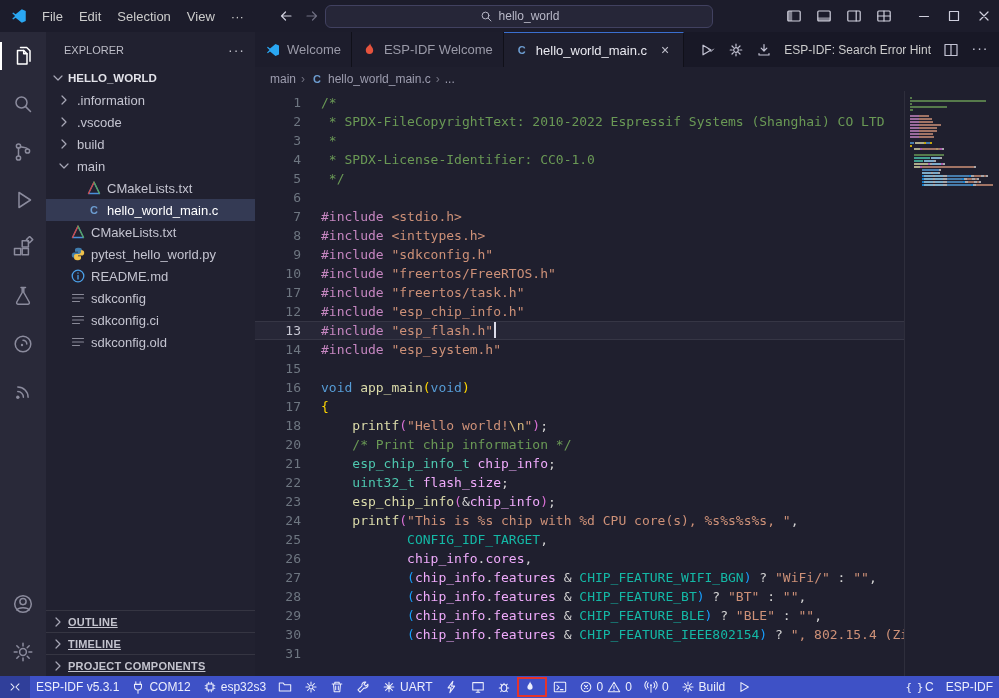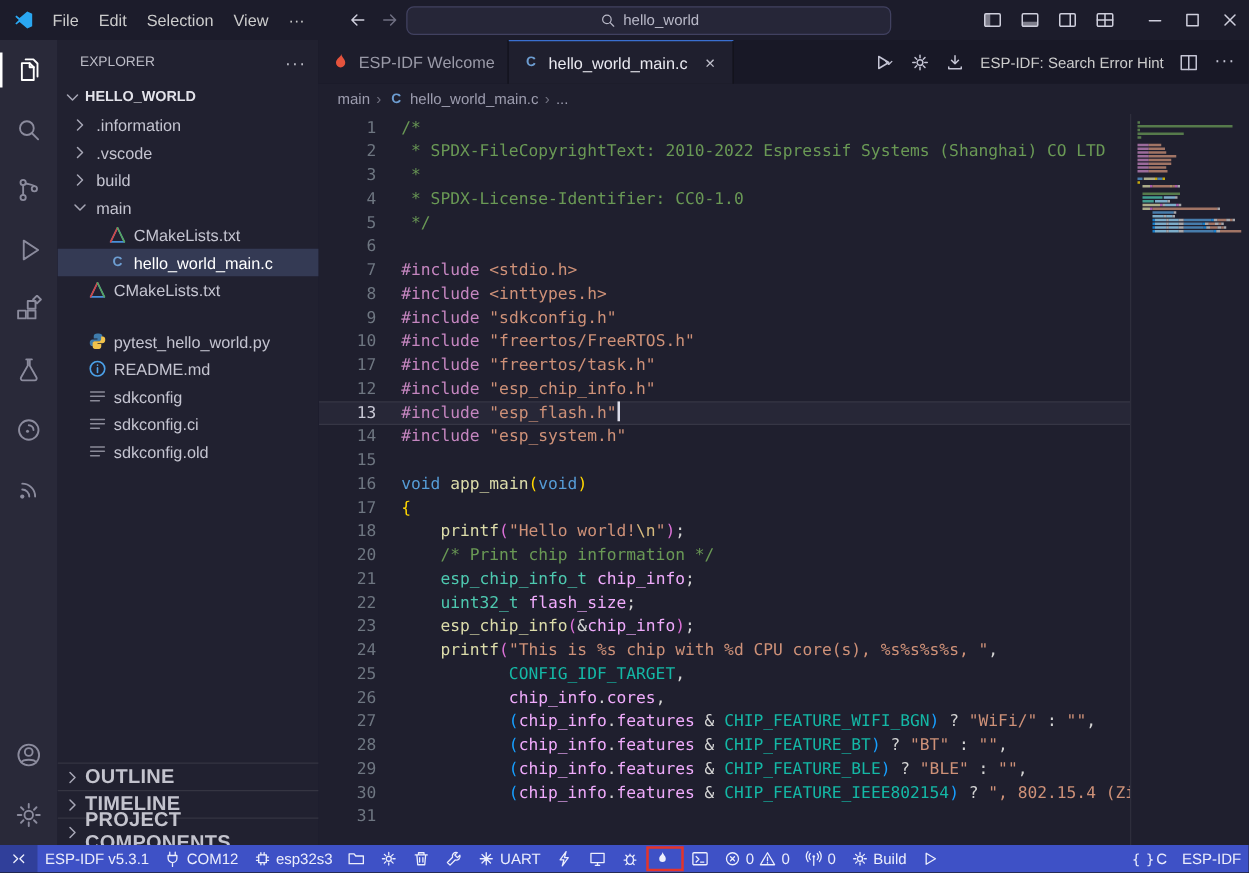--- a/index.html
+++ b/index.html
@@ -50,21 +50,21 @@
   .sidebar-header { height: 35px; flex: none; display: flex; align-items: center; padding: 0 10px 0 18px; color: #bdbdc7; font-size: 11px; }
   .sidebar-header .dots { margin-left: auto; color: #bdbdc7; font-size: 14px; letter-spacing: 1px; }
   .tree-root { height: 22px; flex: none; display: flex; align-items: center; padding-left: 4px; gap: 2px; font-weight: 700; font-size: 11.5px; color: #e3e3ea; }
   .tree { flex: none; }
   .tree-row { height: 22px; display: flex; align-items: center; gap: 5px; color: #c4c4d0; white-space: nowrap; font-size: 13px; }
   .tree-row.selected { background: #343a54; color: #ffffff; }
   .chev { width: 16px; height: 16px; color: #a7a7b6; flex: none; }
   .fi { width: 16px; height: 16px; display: inline-flex; align-items: center; justify-content: center; flex: none; }
   .fi-c { color: #6d9dd1; font-weight: 700; font-size: 11px; font-family: "Liberation Sans", sans-serif; }
   .sidebar-sections { margin-top: auto; flex: none; }
-  .section { height: 22px; border-top: 1px solid rgba(255,255,255,0.09); display: flex; align-items: center; gap: 2px; padding-left: 4px; font-size: 16px; font-weight: 700; color: #c3c3cd; letter-spacing: 0.2px; }
+  .section { height: 22px; border-top: 1px solid rgba(255,255,255,0.09); display: flex; align-items: center; gap: 2px; padding-left: 4px; font-size: 11px; font-weight: 700; color: #c3c3cd; letter-spacing: 0.2px; text-decoration: underline; }
 
   
   .editor-col { flex: 1; min-width: 0; display: flex; flex-direction: column; background: #1f1f2e; }
   .tabbar { height: 35px; flex: none; background: #181826; display: flex; align-items: stretch; }
   .tab { display: flex; align-items: center; gap: 6px; padding: 0 10px; background: #1d1d2c; color: #9a9aa8; border-right: 1px solid #101019; font-size: 13px; white-space: nowrap; }
   .tab.active { background: #1f1f2e; color: #e9e9f0; border-top: 1px solid #3a6fd0; }
   .tab-close { margin-left: 4px; color: #c0c0cc; font-size: 14px; width: 16px; text-align: center; }
   .tab-actions { margin-left: auto; display: flex; align-items: center; gap: 12px; padding: 0 12px; color: #c4c4d4; font-size: 12px; white-space: nowrap; }
   .tab-actions .icon { width: 16px; height: 16px; }
   .tab-actions .mini { width: 10px; height: 10px; margin-left: -8px; }
@@ -351,21 +351,21 @@
         <div class="tree-row" style="padding-left: 24px;">
           <span class="fi">
             <svg viewBox="0 0 16 16" fill="none" stroke="currentColor" stroke-width="1.3" stroke-linecap="round" stroke-linejoin="round">
               <path d="M8 2.2 2.5 13.5h11z" stroke="#4a90d9"></path>
               <path d="M8 2.2 2.5 13.5" stroke="#d64541"></path>
               <path d="M8 2.2l5.5 11.3" stroke="#58a55c"></path>
             </svg>
           </span>
           <span>CMakeLists.txt</span>
         </div>
-        <div class="tree-row" style="padding-left: 24px; margin-top: 19px;">
+        <div class="tree-row" style="padding-left: 24px;">
           <span class="fi">
             <svg viewBox="0 0 16 16" fill="none" stroke="currentColor" stroke-width="0" stroke-linecap="round" stroke-linejoin="round">
               <path fill="#3f7cac" stroke="none" d="M7.9 1.8c-1.9 0-2.9.8-2.9 2.1v1.9h3v.7H4.1C2.6 6.5 1.8 7.6 1.8 9.3c0 1.6.7 2.5 2.1 2.5h1.2V9.9c0-1.1.9-1.9 2-1.9h3c1 0 1.8-.8 1.8-1.8V3.9c0-1.3-1.1-2.1-3-2.1z"></path>
               <path fill="#f0c24b" stroke="none" d="M8.1 14.2c1.9 0 2.9-.8 2.9-2.1v-1.9H8v-.7h3.9c1.5 0 2.3-1.1 2.3-2.8 0-1.6-.7-2.5-2.1-2.5h-1.2v1.9c0 1.1-.9 1.9-2 1.9h-3c-1 0-1.8.8-1.8 1.8v2.3c0 1.3 1.1 2.1 3 2.1z"></path>
             </svg>
           </span>
           <span>pytest_hello_world.py</span>
         </div>
         <div class="tree-row" style="padding-left: 24px;">
           <span class="fi">
@@ -425,20 +425,28 @@
             </svg>
           </span>
           <span>PROJECT COMPONENTS</span>
         </div>
       </div>
   </div>
 
   <div class="editor-col">
     <div class="tabbar">
       <div id="tabs" style="display:flex">
+          <div class="tab">
+            <span class="fi">
+              <svg viewBox="0 0 16 16" fill="none" stroke="currentColor" stroke-width="0" stroke-linecap="round" stroke-linejoin="round">
+                <path fill="#2aa7f2" stroke="none" d="M10.5 2 14 3.5v9L10.5 14 5 9.5l-2.2 1.7L2 10.4 4.5 8 2 5.6l.8-.8L5 6.5z"></path>
+              </svg>
+            </span>
+            <span>Welcome</span>
+          </div>
           <div class="tab">
             <span class="fi">
               <svg viewBox="0 0 16 16" fill="none" stroke="currentColor" stroke-width="0" stroke-linecap="round" stroke-linejoin="round">
                 <path fill="#e5533d" stroke="none" d="M8 1.2c.4 2.6 3.2 4.2 3.2 7a3.7 3.7 0 0 1-7.4 0c0-1.4.6-2.4 1.5-3.4C6.4 3.7 7.8 3 8 1.2z"></path>
               </svg>
             </span>
             <span>ESP-IDF Welcome</span>
           </div>
           <div class="tab active">
             <span class="fi fi-c">C</span>

